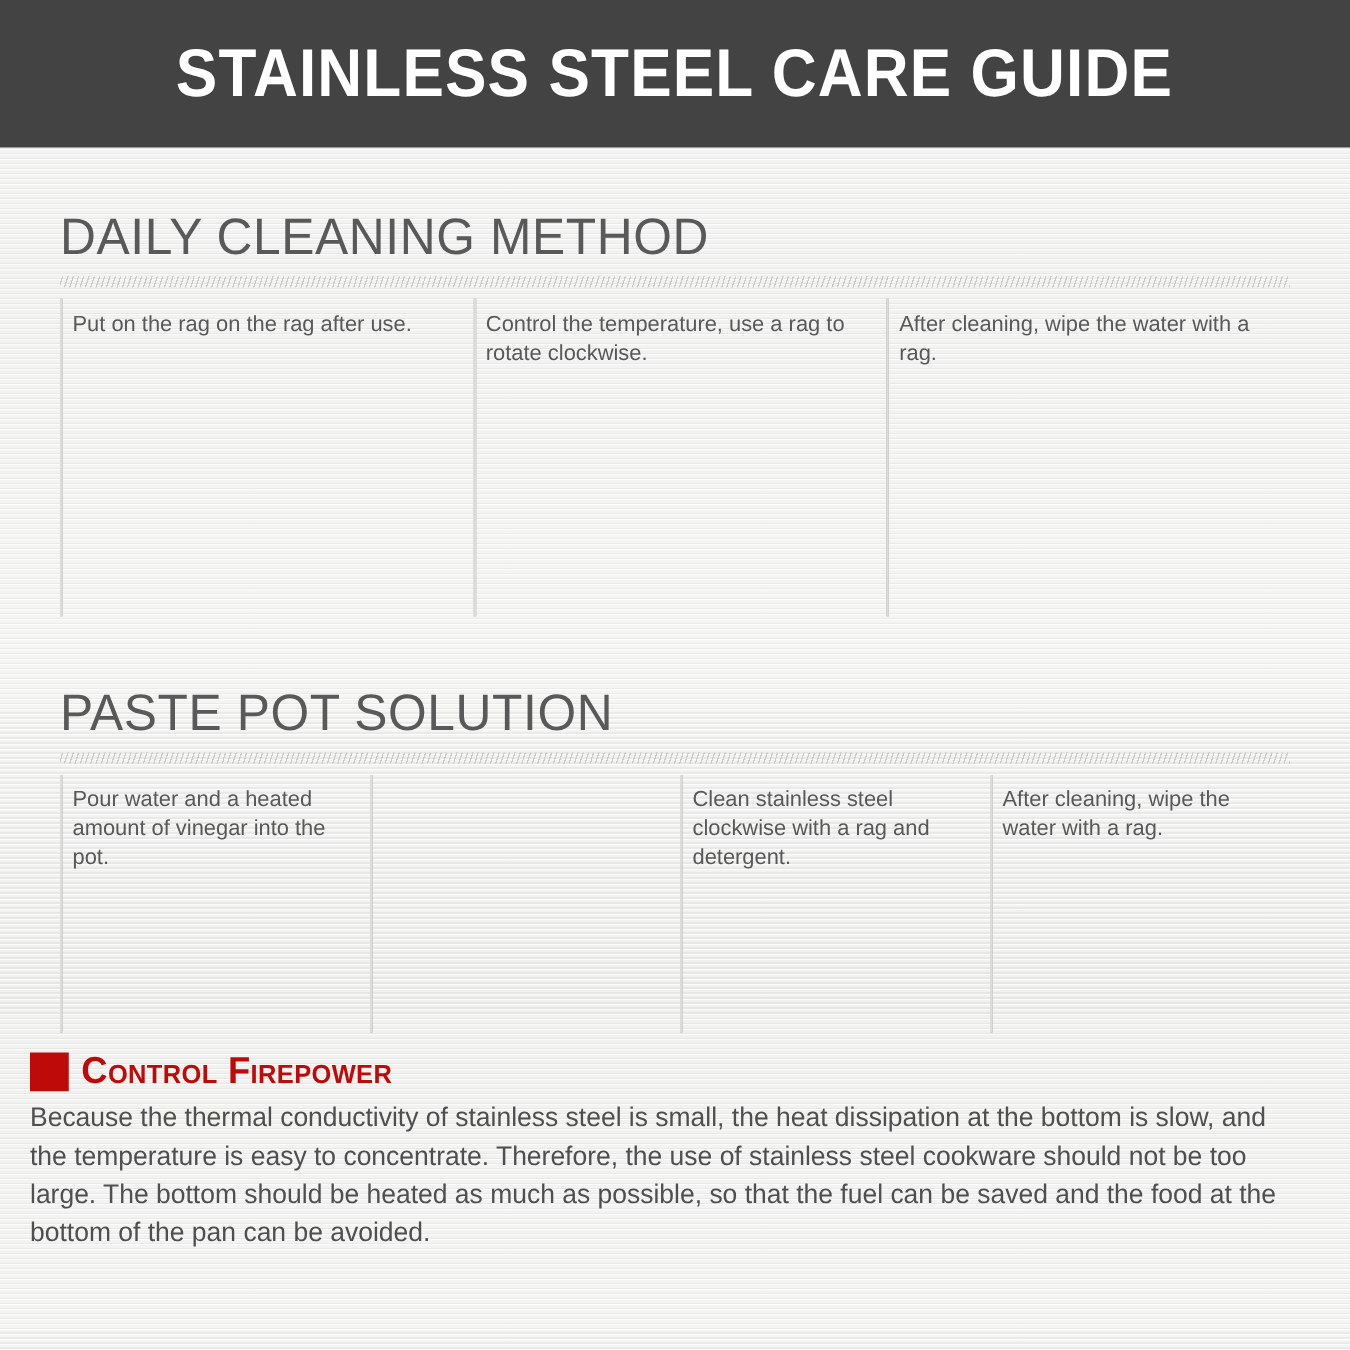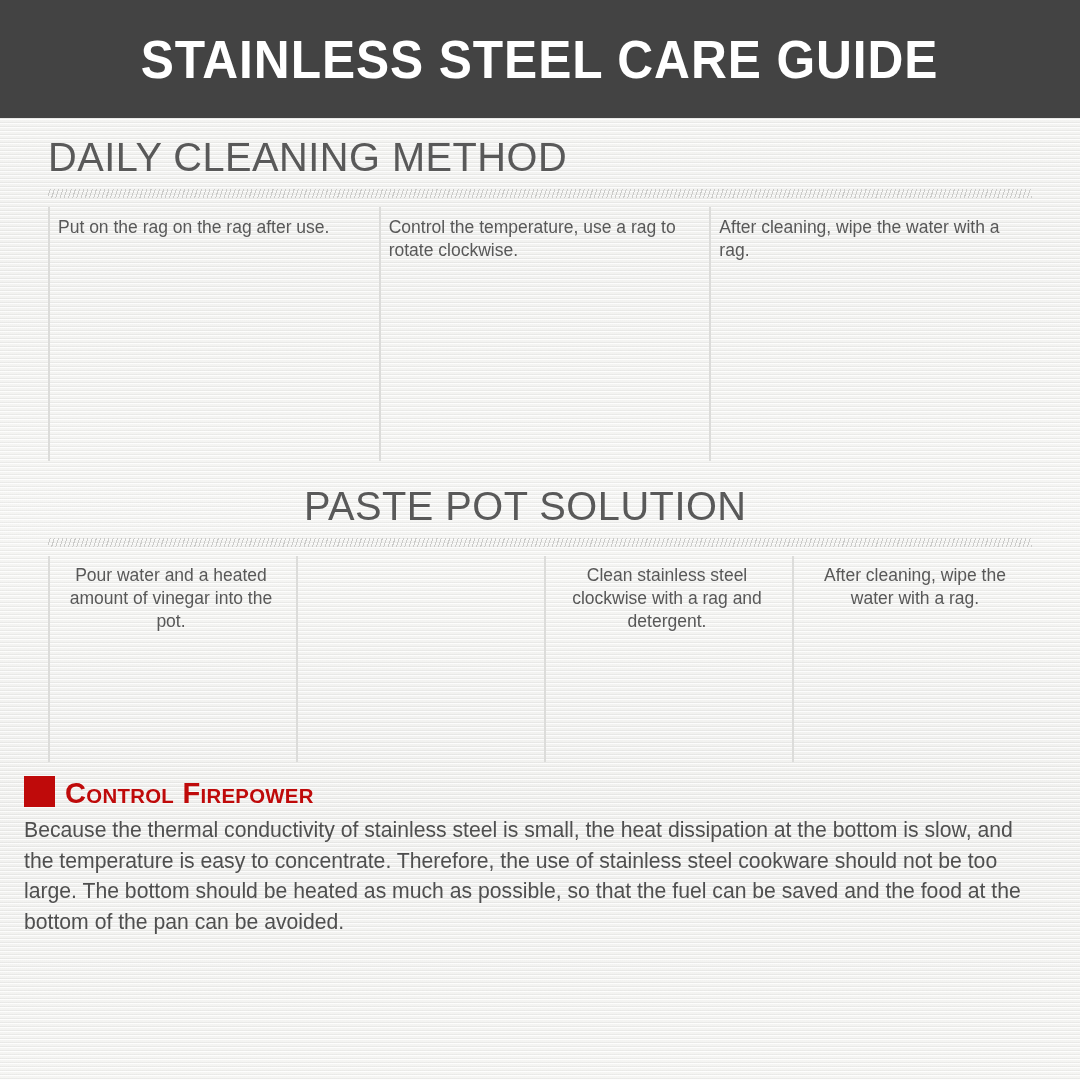--- a/index.html
+++ b/index.html
@@ -37,21 +37,21 @@
     color:#fff;
     font-size:54px;
     font-weight:bold;
     letter-spacing:1px;
     transform:scaleX(0.92);
     font-family:"Liberation Sans", sans-serif;
     white-space:nowrap;
   }
 
   
-  .section{ padding:0 48px; }
+  .section{ padding:0 48px;margin-top:32px; }
   .section-heading{
     font-size:41px;
     color:#595959;
     font-weight:400;
     letter-spacing:0.5px;
     padding-top:16px;
     padding-bottom:8px;
     transform:scaleX(0.97);
     transform-origin:left center;
   }
@@ -263,21 +263,21 @@
   }
   .steam{
     position:absolute;
     background:radial-gradient(ellipse at 50% 70%, rgba(255,255,255,0.75) 0%, rgba(255,255,255,0) 70%);
     filter:blur(3px);
   }
 
   
   .firepower{ padding:14px 24px 0 24px; }
   .fp-heading{
-    display:flex; align-items:flex-start; gap:10px;
+    display:flex; align-items:center; gap:10px;
     margin-bottom:5px;
   }
   .fp-square{
     width:31px; height:31px;
     background:#bf0a0a;
     flex:0 0 auto;
   }
   .fp-title{
     color:#bf0a0a;
     font-size:30px;
@@ -368,21 +368,21 @@
             <div class="finger" style="left:67%;top:28%;width:12%;height:19%;transform:rotate(-6deg);"></div>
             <div class="bowl-rim"></div>
           </div>
         </div>
         <div class="caption">After cleaning, wipe the water with a rag.</div>
       </div>
 
     </div>
   </div>
 
-  <div class="section" style="padding-top:6px;text-align:center;">
+  <div class="section" style="padding-top:6px;">
     <div class="section-heading">PASTE POT SOLUTION</div>
     <div class="hatch-divider"></div>
 
     <div class="grid row2">
 
       <div class="cell">
         <div class="photo">
           <div class="scene">
             <div class="stove-bg"></div>
             <div class="wok-lid" style="left:2%;top:-4%;width:78%;height:34%;"></div>

